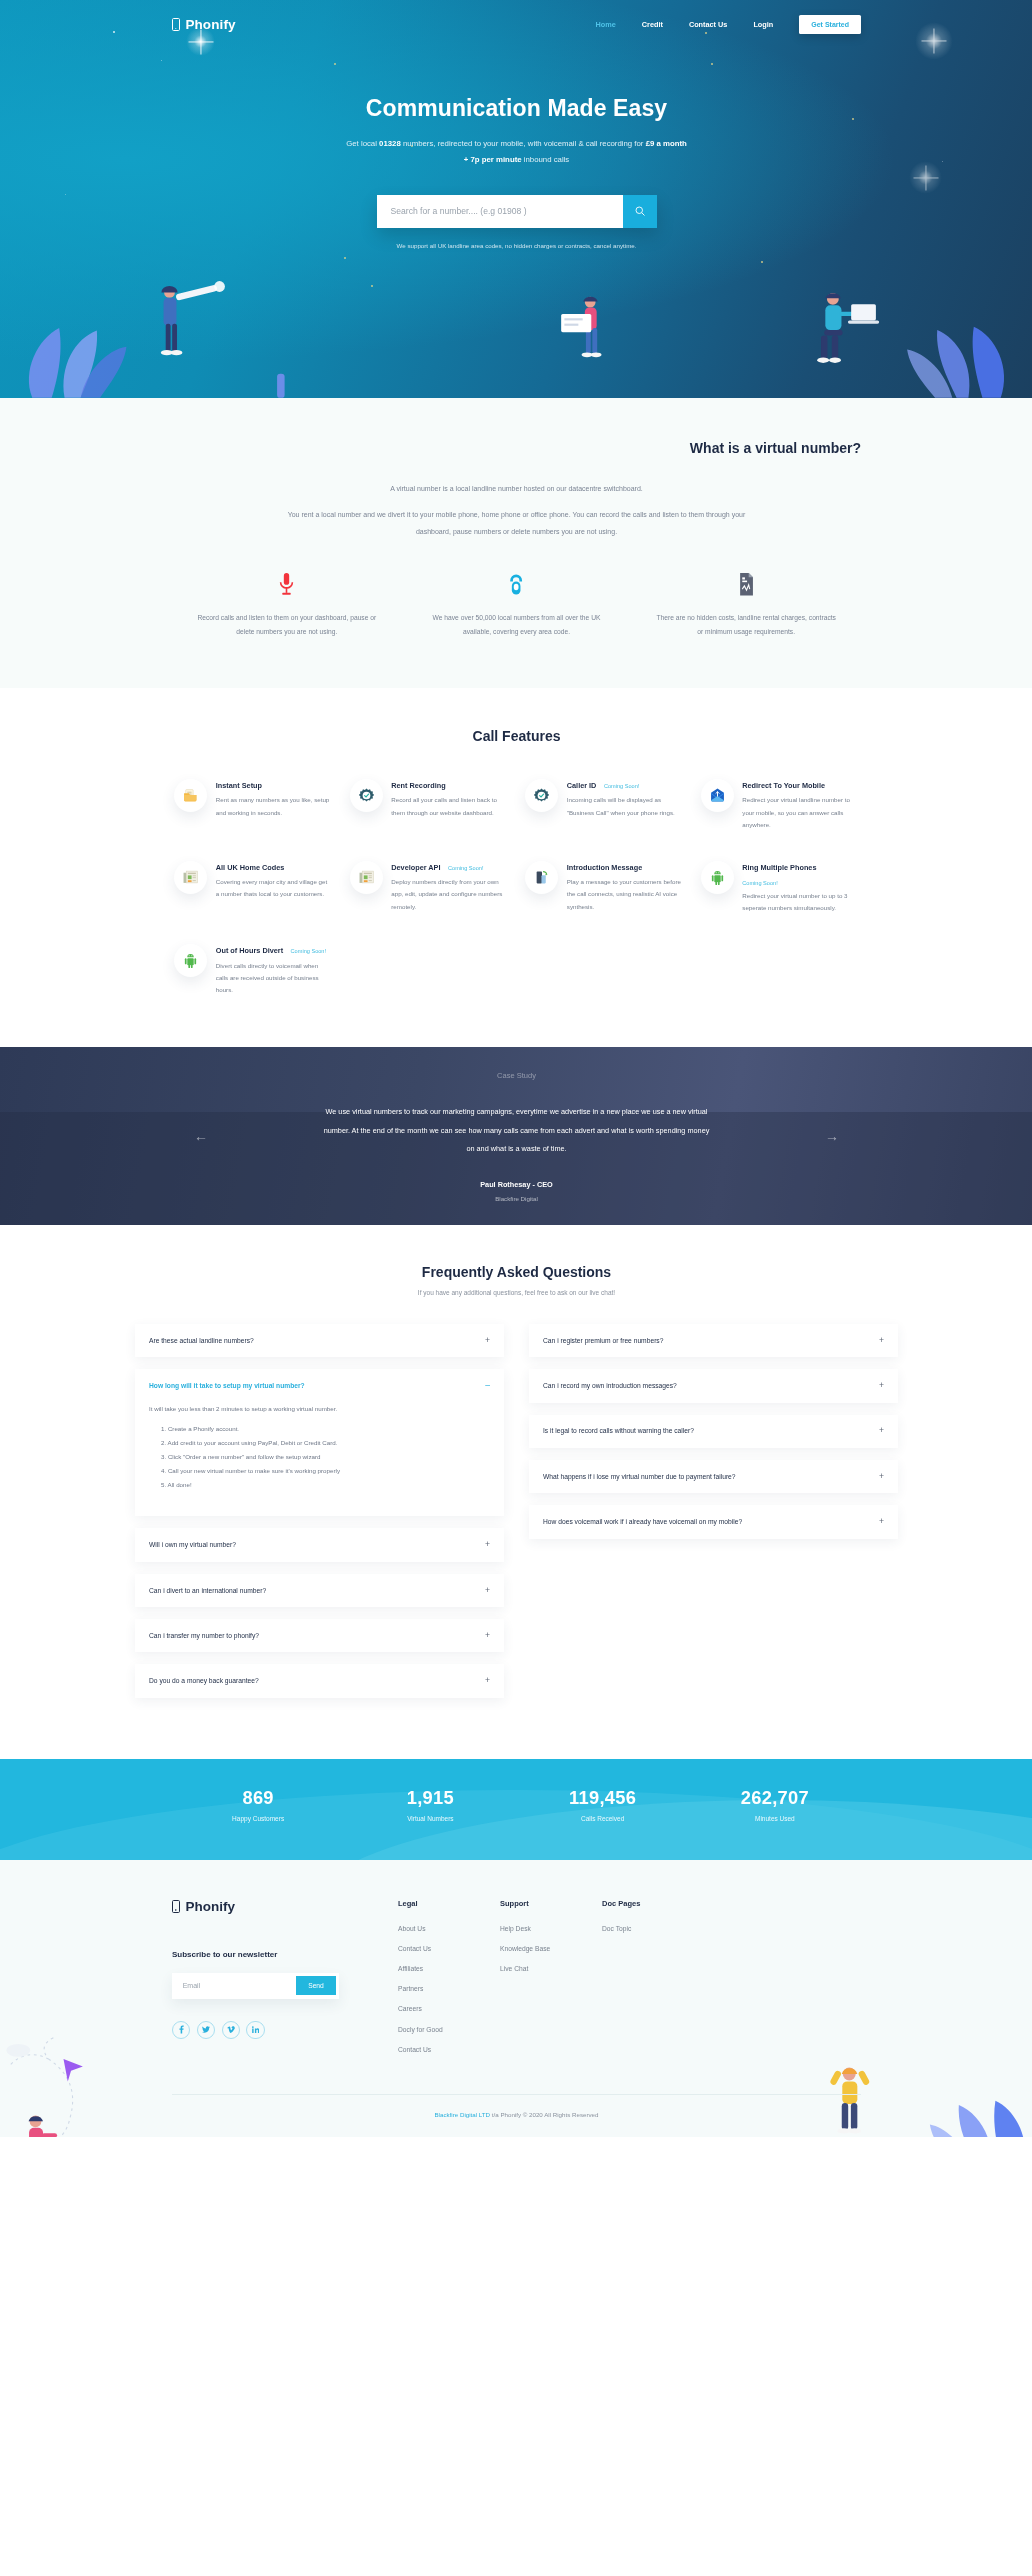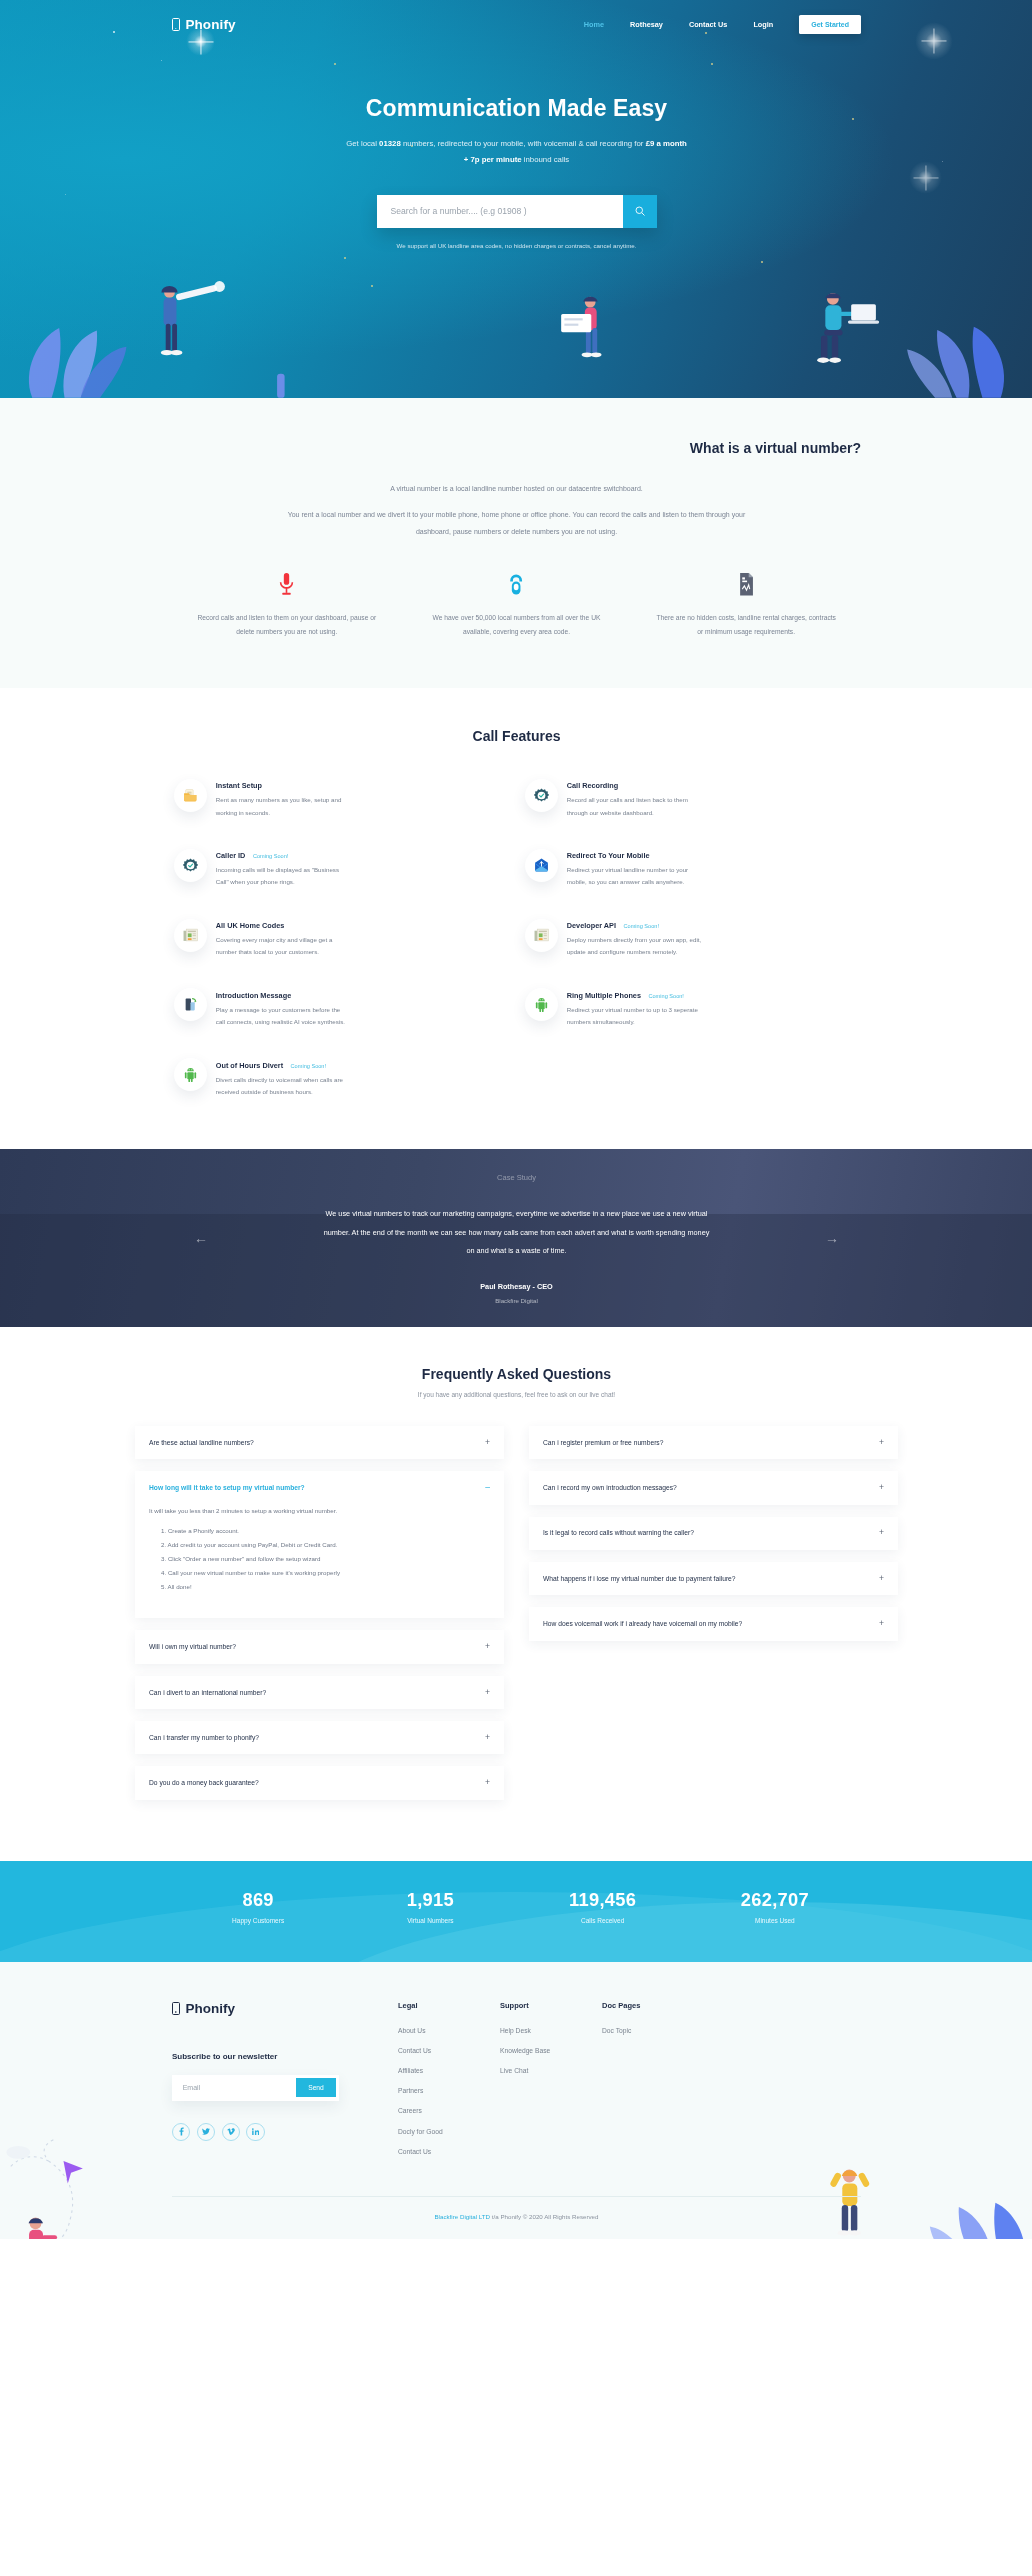--- a/index.html
+++ b/index.html
@@ -82,21 +82,21 @@
   .lead .narrow { max-width: 463px; margin: 0 auto; }
 
   .trio { display: flex; margin-top: 31px; }
   .trio .col { flex: 1; text-align: center; padding: 0 22.6px; }
   .trio .ico { height: 25px; display:flex; align-items:center; justify-content:center; margin-bottom: 14px; }
   .trio p { color: #7b8494; font-size: 6.7px; line-height: 2.05; }
 
   
   .sec-features { background: #ffffff; padding: 40px 0 46px; }
   .sec-features h2 { text-align: center; font-size: 14px; font-weight: bold; color: #1e2a44; margin-bottom: 30px; }
-  .fgrid { display: grid; grid-template-columns: repeat(2, 1fr); row-gap: 19.4px; column-gap: 13px; }
+  .fgrid { display: grid; grid-template-columns: repeat(4, 1fr); row-gap: 19.4px; column-gap: 13px; }
   .fcard { display: flex; gap: 8.6px; padding: 5.4px 2.2px; }
   .fcard .bubble {
     flex: none; width: 33px; height: 33px; border-radius: 50%; background: #ffffff;
     box-shadow: 0 5.4px 14px rgba(40,60,90,.10);
     display: flex; align-items: center; justify-content: center;
   }
   .fcard .body { padding-top: 2.2px; max-width: 135px; }
   .fcard .ftitle { display: flex; align-items: baseline; gap: 7.5px; flex-wrap: wrap; }
   .fcard h3 { font-size: 7.3px; font-weight: bold; color: #1e2a44; }
   .soon { color: #44bde0; font-size: 5.6px; font-weight: normal; white-space: nowrap; }
@@ -204,21 +204,21 @@
   </div>
 
   <div class="wrap">
     <header class="nav">
       <div class="brand">
         <span class="phone-ico"></span>
         <span>Phonify</span>
       </div>
       <nav class="links">
         <a href="#" class="active">Home</a>
-        <a href="#">Rothesay</a>
+        <a href="#">Credit</a>
         <a href="#">Contact Us</a>
         <a href="#">Login</a>
         <button class="btn-started">Get Started</button>
       </nav>
     </header>
 
     <div class="hero-body">
       <h1>Communication Made Easy</h1>
       <div class="sub">
         <div>
@@ -370,21 +370,21 @@
       <div class="fcard">
         <div class="bubble">
           <svg width="15" height="15" viewBox="0 0 28 28">
             <path d="M14 1 l3 2.5 3.6 -1 1.6 3.5 3.8 .6 -.6 3.8 3 2.6 -3 2.6 .6 3.8 -3.8 .6 -1.6 3.5 -3.6 -1 -3 2.5 -3 -2.5 -3.6 1 -1.6 -3.5 -3.8 -.6 .6 -3.8 -3 -2.6 3 -2.6 -.6 -3.8 3.8 -.6 1.6 -3.5 3.6 1 z" fill="#2e5c6b"></path>
             <circle cx="14" cy="14" r="7.2" fill="#ffffff"></circle>
             <path d="M10.5 14.2 l2.6 2.6 4.8 -5.4" fill="none" stroke="#2ab0a0" stroke-width="2.2" stroke-linecap="round"></path>
           </svg>
         </div>
         <div class="body">
           <div class="ftitle">
-            <h3>Call Recording</h3>
+            <h3>Rent Recording</h3>
           </div>
           <p>Record all your calls and listen back to them through our website dashboard.</p>
         </div>
       </div>
 
       <div class="fcard">
         <div class="bubble">
           <svg width="15" height="15" viewBox="0 0 28 28">
             <path d="M14 1 l3 2.5 3.6 -1 1.6 3.5 3.8 .6 -.6 3.8 3 2.6 -3 2.6 .6 3.8 -3.8 .6 -1.6 3.5 -3.6 -1 -3 2.5 -3 -2.5 -3.6 1 -1.6 -3.5 -3.8 -.6 .6 -3.8 -3 -2.6 3 -2.6 -.6 -3.8 3.8 -.6 1.6 -3.5 3.6 1 z" fill="#2e5c6b"></path>
             <circle cx="14" cy="14" r="7.2" fill="#ffffff"></circle>

